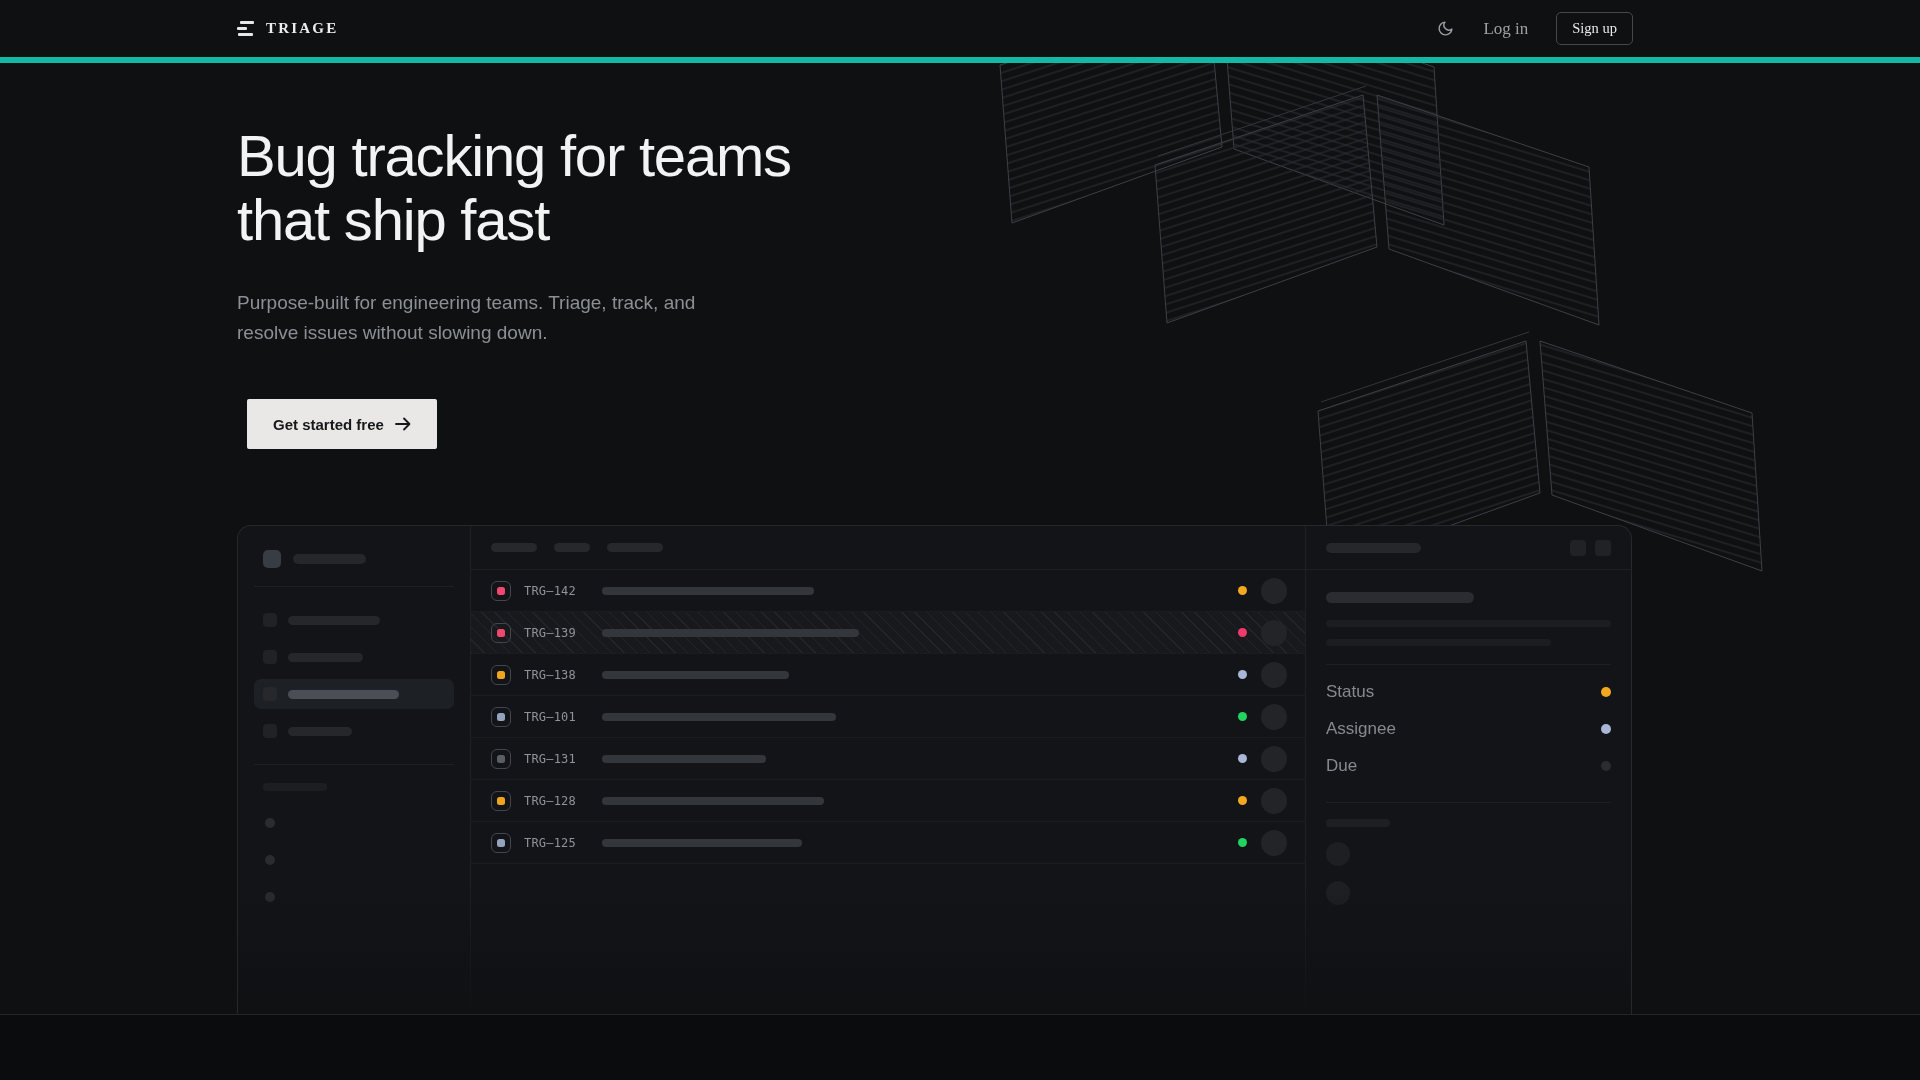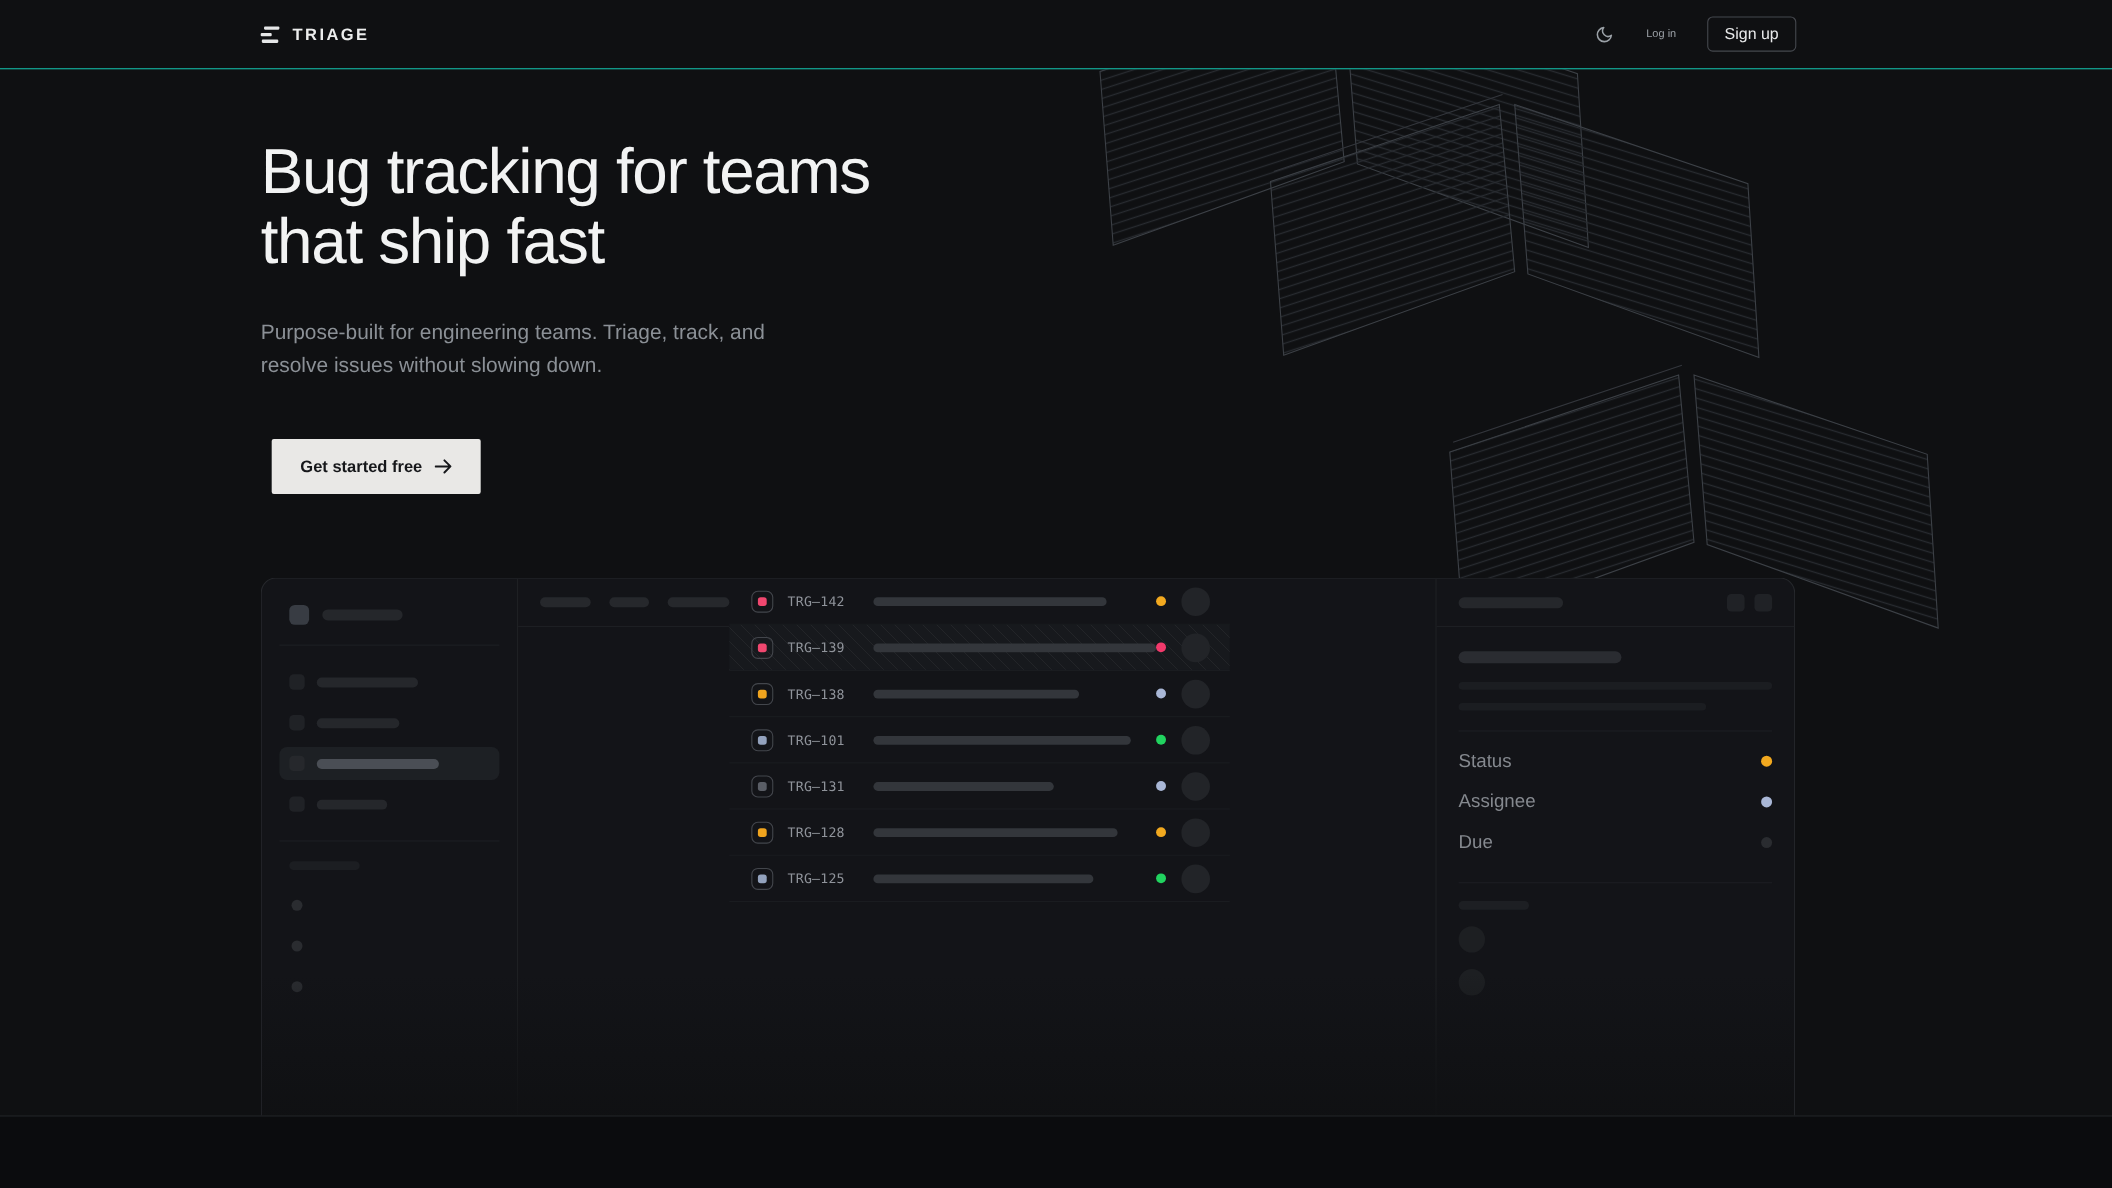--- a/index.html
+++ b/index.html
@@ -7,36 +7,36 @@
   .page {
     position:relative; width:1920px; height:1080px;
     background:#0f1012; overflow:hidden;
     font-family:"Liberation Sans", sans-serif;
   }
   
   .wireframe { position:absolute; left:950px; top:63px; z-index:1; }
   
   .nav {
     position:absolute; top:0; left:0; width:1920px; height:63px;
-    background:#0f1012; border-bottom:1px solid #14b8a6; z-index:30;
+    background:#0f1012; border-bottom:6px solid #14b8a6; z-index:30;font-family:Liberation Serif, serif;
   }
   .nav-inner {
     position:absolute; left:237px; width:1396px; height:100%;
     display:flex; align-items:center;
   }
   .logo { display:flex; align-items:center; gap:12px; }
   .logo-mark { width:17px; height:15px; position:relative; }
   .logo-mark span { position:absolute; height:3px; background:#e6e7e8; border-radius:1px; }
   .logo-mark span:nth-child(1){ left:3px; right:0; top:0; }
   .logo-mark span:nth-child(2){ left:0; width:10px; top:6px; }
   .logo-mark span:nth-child(3){ left:1px; right:1px; top:12px; }
   .logo-text { color:#eceded; font-size:15px; font-weight:700; letter-spacing:2.2px; }
   .nav-right { margin-left:auto; display:flex; align-items:center; gap:28px; }
   .moon-btn { width:20px; height:20px; display:grid; place-items:center; cursor:pointer; }
-  .login { color:#9ba0a6; font-size:10px; cursor:pointer; }
+  .login { color:#9ba0a6; font-size:17px; cursor:pointer; }
   .signup {
     border:1px solid #45484e; border-radius:5px; background:transparent;
     color:#e9eaeb; font-size:14.5px; font-family:inherit;
     padding:7px 15px; cursor:pointer;
   }
   
   .hero-title {
     position:absolute; left:237px; top:124px;
     color:#f2f3f3; font-size:58px; line-height:64px; font-weight:500;
     letter-spacing:-1.2px;
@@ -72,21 +72,21 @@
   .m-divider { height:1px; background:#1d1f23; margin:18px 0; }
   .side-item { display:flex; align-items:center; gap:11px; height:30px; padding:0 9px; border-radius:7px; margin-bottom:7px; }
   .side-item .sq { width:14px; height:14px; border-radius:4px; background:#202226; flex:0 0 auto; }
   .side-item .bar { height:9px; }
   .side-item.active { background:#1d2024; }
   .side-item.active .sq { background:#26282c; }
   .side-item.active .bar { background:#4a4e55; }
   .side-label { width:64px; height:8px; background:#1c1e22; border-radius:99px; margin:14px 0 6px 9px; }
   .side-dot { width:10px; height:10px; border-radius:50%; background:#2a2c30; margin:27px 0 0 11px; }
   
-  .m-list { flex:1 1 auto; border-right:1px solid #1e2023; display:flex; flex-direction:row; }
+  .m-list { flex:1 1 auto; border-right:1px solid #1e2023; display:flex; flex-direction:column; }
   .list-header { height:44px; flex:0 0 auto; border-bottom:1px solid #1d1f23; display:flex; align-items:center; gap:17px; padding-left:20px; }
   .pill { height:9px; background:#26282c; border-radius:99px; }
   .pill.p1{ width:46px; } .pill.p2{ width:36px; } .pill.p3{ width:56px; }
   .row { height:42px; display:flex; align-items:center; padding:0 18px 0 20px; border-bottom:1px solid #1a1c20; }
   .row.selected {
     background-color:#17191d;
     background-image:repeating-linear-gradient(45deg, rgba(255,255,255,0.05) 0 1px, transparent 1px 9px);
   }
   .issue-icon { width:20px; height:20px; border:1px solid #43464c; border-radius:6px; display:grid; place-items:center; flex:0 0 auto; }
   .issue-icon i { width:8px; height:8px; border-radius:2.5px; background:var(--icon,#888); display:block; }

